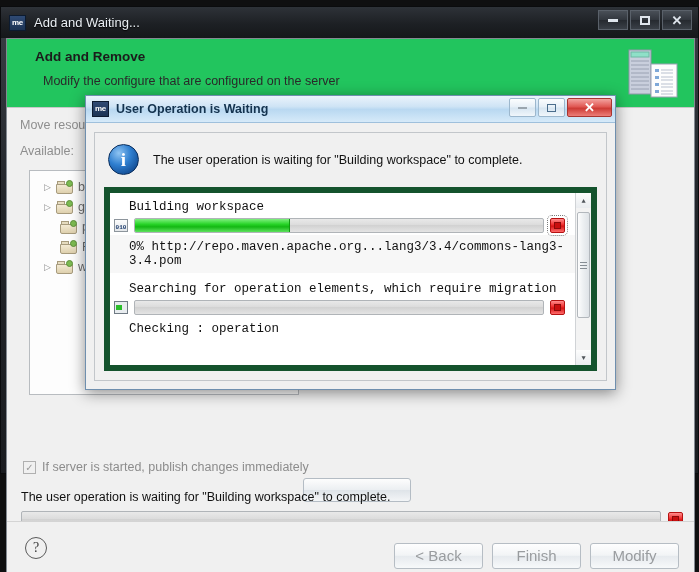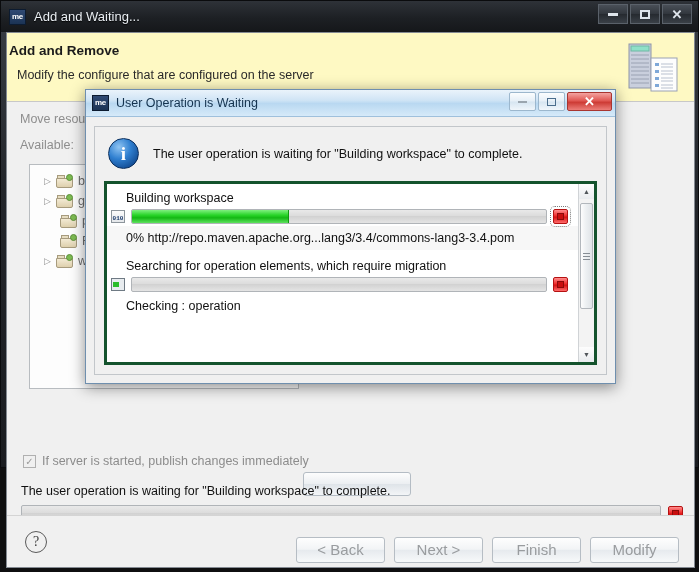--- a/index.html
+++ b/index.html
@@ -5,21 +5,21 @@
   * { box-sizing: border-box; margin: 0; padding: 0; }
   html, body {
     width: 699px; height: 572px;
     font-family: "Liberation Sans", sans-serif;
     overflow: hidden;
     background: #0f0f10;
   }
 
   
   #outer-window {
-    position: absolute; left: 0; top: 0;
+    position: absolute; left: 0; top: 6px;
     width: 699px; height: 468px;
     background: linear-gradient(180deg,#3a3f46 0%,#23262b 40%,#1a1c20 100%);
     border: 1px solid #0a0b0d;
     display: flex; flex-direction: column;
   }
   #outer-titlebar {
     height: 31px; position: relative; flex: 0 0 31px;
     background: linear-gradient(180deg,#2e3238 0%,#1d2024 55%,#15171a 100%);
     display: flex; align-items: center;
   }
@@ -51,23 +51,23 @@
 
   
   #wizard-body {
     position: absolute; left: 5px; top: 31px;
     width: 689px; height: 536px;
     background: #f0f0f0;
     border: 1px solid #848a92;
     display: flex; flex-direction: column;
   }
   #wizard-header {
-    height: 69px; flex: 0 0 69px; background: #fef9c3;
+    height: 69px; flex: 0 0 69px; background: #22c55e;
     border-bottom: 1px solid #c8c8c8;
-    position: relative; padding: 10px 2px;
+    position: relative; padding: 10px 28px;
   }
   #wizard-header h1 {
     font-size: 13.5px; font-weight: bold; color: #1b1b1b;
     margin-bottom: 10px;
   }
   #wizard-subtitle { font-size: 12.5px; color: #2a2a2a; padding-left: 8px; }
   #banner-icon { position: absolute; right: 13px; top: 9px; width: 56px; height: 52px; }
 
   #wizard-content {
     flex: 1 1 auto; position: relative;
@@ -182,21 +182,21 @@
     border: 1px solid #6f8fae;
     box-shadow: 0 3px 14px rgba(0,0,0,.45);
     display: flex; flex-direction: column;
   }
   #inner-titlebar {
     height: 27px; flex: 0 0 27px; position: relative;
     background: linear-gradient(180deg,#eaf3fb 0%,#cfe4f5 40%,#b9d8f1 52%,#d6eaf9 100%);
     border-bottom: 1px solid #9fc0dc;
     display: flex; align-items: center;
   }
-  #inner-title { margin-left: 7px; font-size: 12.5px; color: #14334f; }
+  #inner-title { margin-left: 7px; font-size: 12.5px; color: #14334f; font-weight: bold; }
   #inner-winbtns { position: absolute; right: 3px; top: 2px; display: flex; gap: 2px; }
   .iwb {
     width: 27px; height: 19px; border: 1px solid #9cb7cd; border-radius: 2px;
     background: linear-gradient(180deg,#fbfdfe 0%,#e6eff7 48%,#d6e5f1 52%,#f0f6fb 100%);
     display: flex; align-items: center; justify-content: center;
   }
   .iwb.close {
     width: 45px;
     background: linear-gradient(180deg,#f3a3a0 0%,#e05853 45%,#cd3b35 55%,#ec7e79 100%);
     border-color: #a83530; color: #fff; font-weight: bold; font-size: 13px;
@@ -215,22 +215,22 @@
     width: 31px; height: 31px; flex: 0 0 31px; border-radius: 50%;
     background: radial-gradient(circle at 34% 28%, #8fc4f2 0%, #2f7fd0 42%, #16539c 75%, #0d3a72 100%);
     border: 1px solid #0b2f5e;
     color: #fff; font-size: 19px; font-weight: bold; line-height: 29px;
     text-align: center; font-family: "Liberation Serif", serif;
   }
   #msg-text { font-size: 12.5px; color: #111; }
 
   #task-list {
     flex: 1 1 auto; background: #fff;
-    border: 3px solid #14532d; position: relative;
-    display: flex; overflow: hidden;
+    border: 6px solid #14532d; position: relative;
+    display: flex; overflow: hidden; font-family: Liberation Mono, monospace;
   }
   #task-rows { flex: 1 1 auto; padding: 0; overflow: hidden; }
   .task-group { padding: 4px 0 2px 0; }
   .task-group.alt { background: #f7f7f7; }
   .task-name { font-size: 12.5px; color: #111; padding: 3px 0 4px 19px; }
   .task-bar-row { display: flex; align-items: center; gap: 6px; padding: 0 10px 2px 4px; }
   .task-sub { font-size: 12.5px; color: #111; padding: 5px 0 5px 19px; }
   .tiny-ic { width: 14px; height: 13px; flex: 0 0 14px; position: relative; }
   .tiny-ic.doc {
     background: linear-gradient(180deg,#fcfcfc 0%,#e4e7ea 100%);
@@ -395,21 +395,20 @@
               <i class="sq"></i>
             </div>
         </div>
       </div>
     </div>
 
     <div id="wizard-footer">
       <div id="help-icon">?</div>
       <div id="footer-buttons">
         <div class="wbtn">&lt; Back</div>
-        <div class="wbtn">Next &gt;</div>
         <div class="wbtn">Finish</div>
         <div class="wbtn">Modify</div>
       </div>
     </div>
   </div>
 
   <div id="inner-dialog">
     <div id="inner-titlebar">
       <div class="app-icon" style="margin-left:6px">me</div>
       <div id="inner-title">User Operation is Waiting</div>

